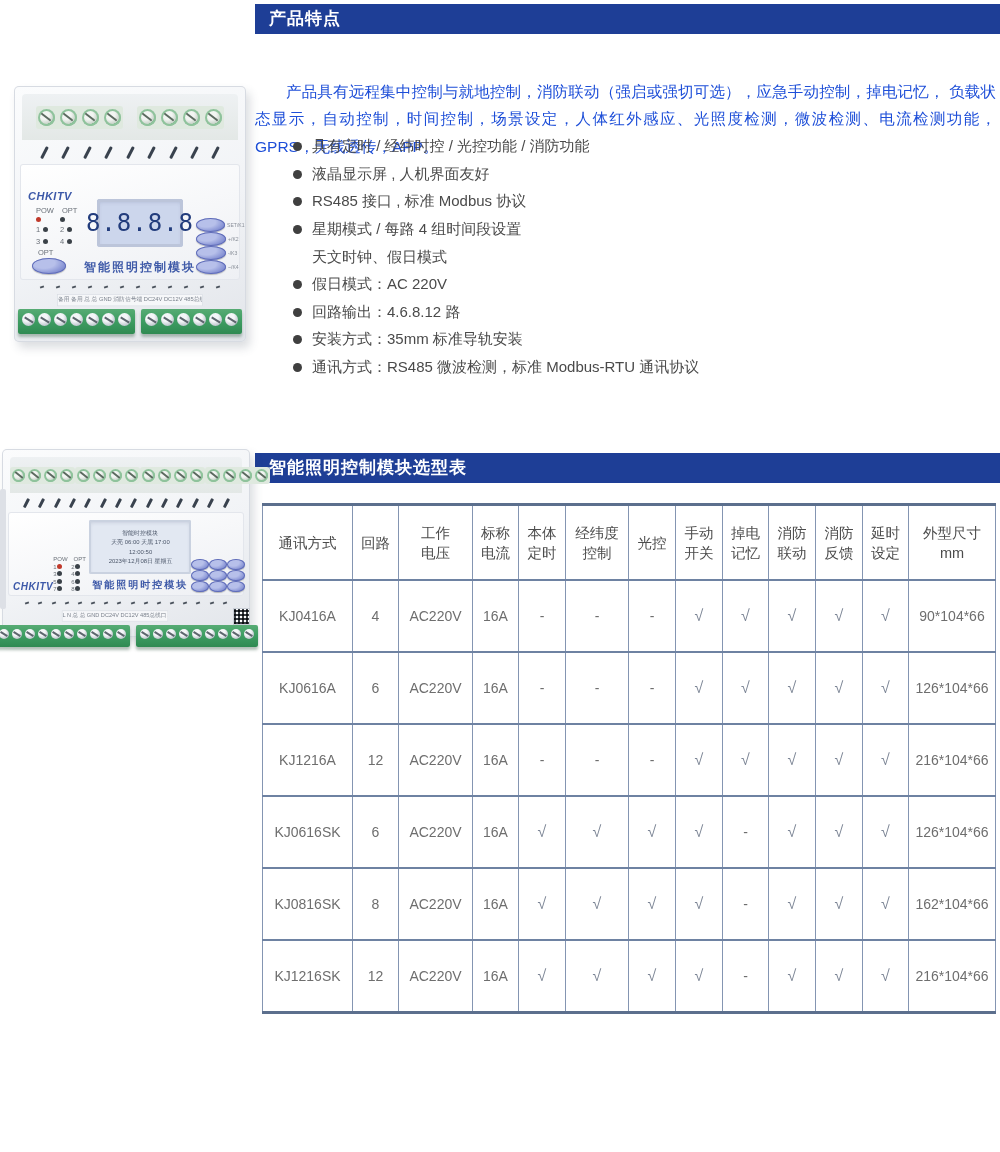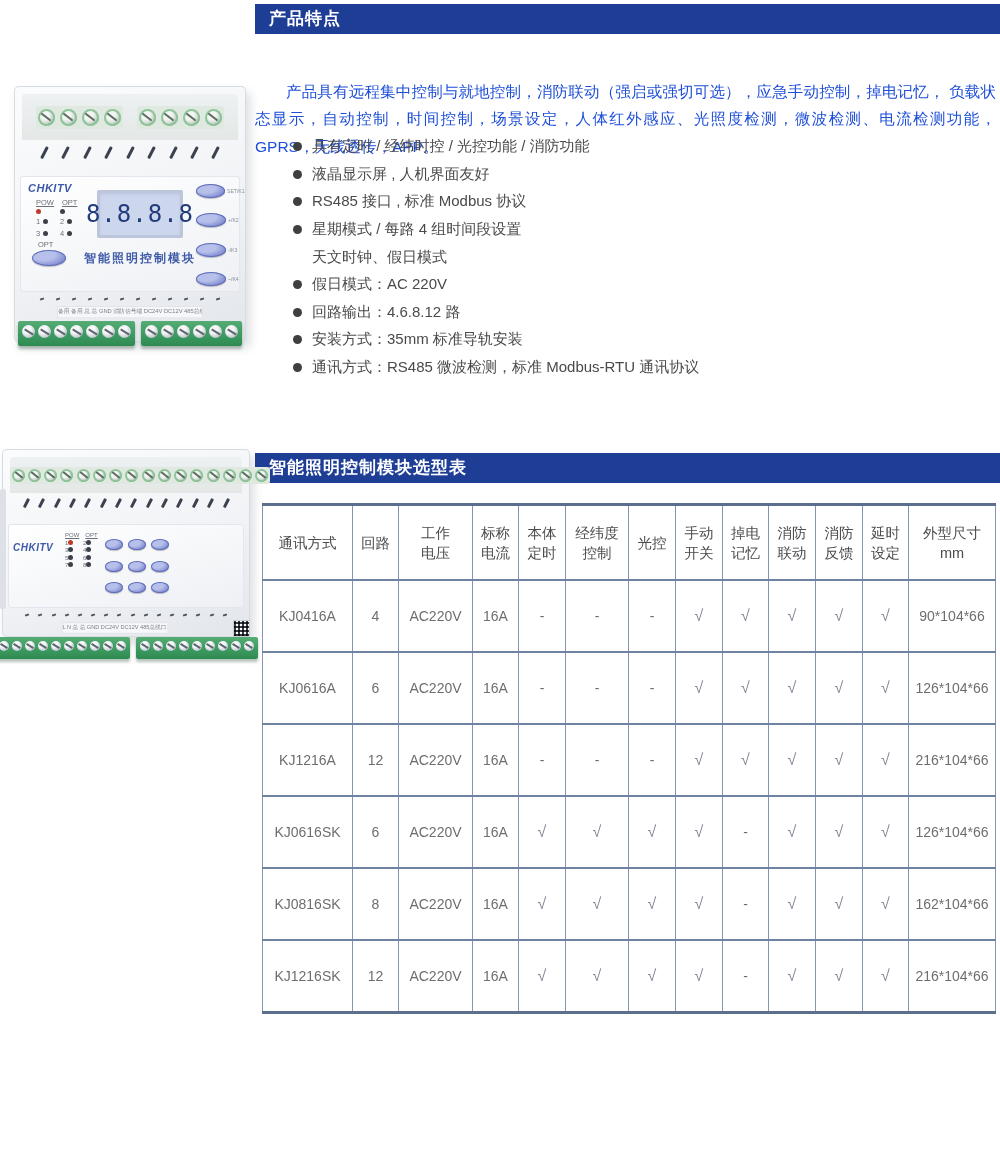--- a/index.html
+++ b/index.html
@@ -55,24 +55,24 @@
   .d-top{display:flex;justify-content:space-evenly;align-items:center;
     margin:8px 8px 0 8px;background:linear-gradient(180deg,#eef1f3,#e3e8e6);
     border-radius:4px 4px 0 0;}
   .screw-group{display:flex;gap:5px;padding:3px 2px;background:#dfe9df;border-radius:3px;}
   .screwg{width:17px;height:17px;border-radius:50%;
     background:radial-gradient(circle at 38% 35%,#f2f5f2 0 30%,#c9d3ca 60%,#86bd93 62% 100%);
     box-shadow:inset 0 0 0 2px #8fc39c;position:relative;}
   .screwg::before{content:"";position:absolute;left:2px;top:7.5px;width:12px;height:2px;background:#5c6a60;transform:rotate(38deg);border-radius:1px;}
   .d-vents{display:flex;justify-content:space-evenly;align-items:center;height:20px;margin:2px 10px 0 10px;}
   .vent{width:2.5px;height:13px;background:#39424e;transform:rotate(27deg);border-radius:1px;}
-  .d-face{position:relative;margin:14px 6px 0 6px;background:linear-gradient(165deg,#ffffff,#eef0f4);
-    border-radius:3px;box-shadow:inset 0 0 0 1px #e3e6ec;display:flex;}
+  .d-face{position:relative;margin:2px 6px 0 6px;background:linear-gradient(165deg,#ffffff,#eef0f4);
+    border-radius:3px;box-shadow:inset 0 0 0 1px #e3e6ec;display:flex;align-items:flex-end;}
   .brand{color:#3c58a8;font-weight:bold;font-style:italic;letter-spacing:.5px;}
-  .led-head{display:flex;gap:8px;color:#6a7078;text-decoration:underline;}
+  .led-head{display:flex;gap:8px;color:#6a7078;}
   .led{width:5px;height:5px;border-radius:50%;background:#3a4148;display:inline-block;}
   .led.red{background:#c0392b;}
   .pill{display:inline-block;border-radius:50%;
     background:radial-gradient(ellipse at 35% 30%,#b7c0ea 0 35%,#8490d3 70%,#6a76c4 100%);
     box-shadow:inset 0 0 0 1px #5f6cb8, 0 1px 1px rgba(0,0,0,.25);}
   .d-title{color:#3f5aa8;font-weight:bold;letter-spacing:2px;}
   .d-ticks{display:flex;justify-content:space-evenly;align-items:center;height:13px;margin:0 14px;}
   .tick{width:4px;height:2px;background:#4a525c;transform:rotate(-18deg);}
   .d-strip{margin:0 auto;color:#7a818c;background:#f6f7f9;border:1px solid #d9dde3;
     white-space:nowrap;overflow:hidden;text-align:center;}
@@ -505,20 +505,29 @@
         </span>
       <span class="cellpair"><span>1</span><span class="led red"></span></span>
       <span class="cellpair"><span>2</span><span class="led"></span></span>
       <span class="cellpair"><span>3</span><span class="led"></span></span>
       <span class="cellpair"><span>4</span><span class="led"></span></span>
       <span class="cellpair"><span>5</span><span class="led"></span></span>
       <span class="cellpair"><span>6</span><span class="led"></span></span>
       <span class="cellpair"><span>7</span><span class="led"></span></span>
       <span class="cellpair"><span>8</span><span class="led"></span></span>
     </div>
+    <div class="d-mid">
+      <div class="lcd2">
+        <div>智能时控模块</div>
+        <div>天亮 06:00 天黑 17:00</div>
+        <div>12:00:50</div>
+        <div>2023年12月08日 星期五</div>
+      </div>
+      <div class="d-title">智能照明时控模块</div>
+    </div>
     <div class="d-right">
         <span class="pill"></span>
         <span class="pill"></span>
         <span class="pill"></span>
         <span class="pill"></span>
         <span class="pill"></span>
         <span class="pill"></span>
         <span class="pill"></span>
         <span class="pill"></span>
         <span class="pill"></span>

